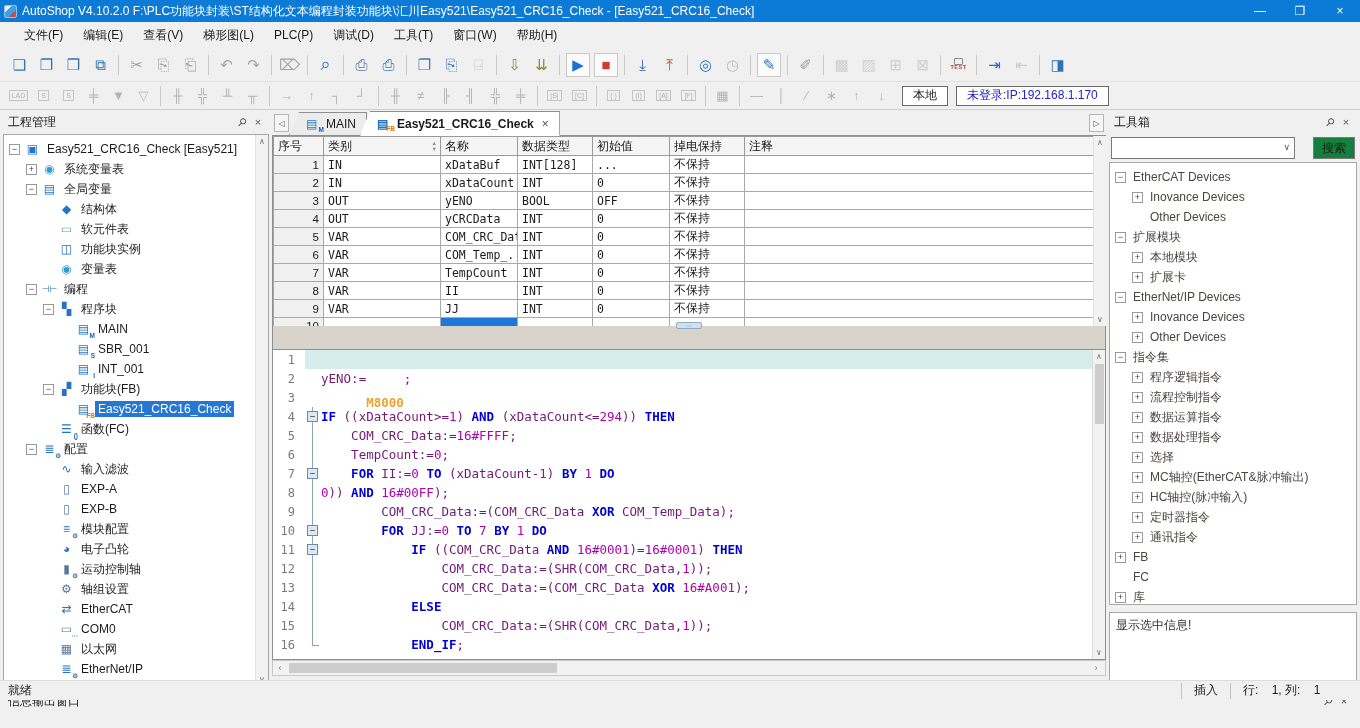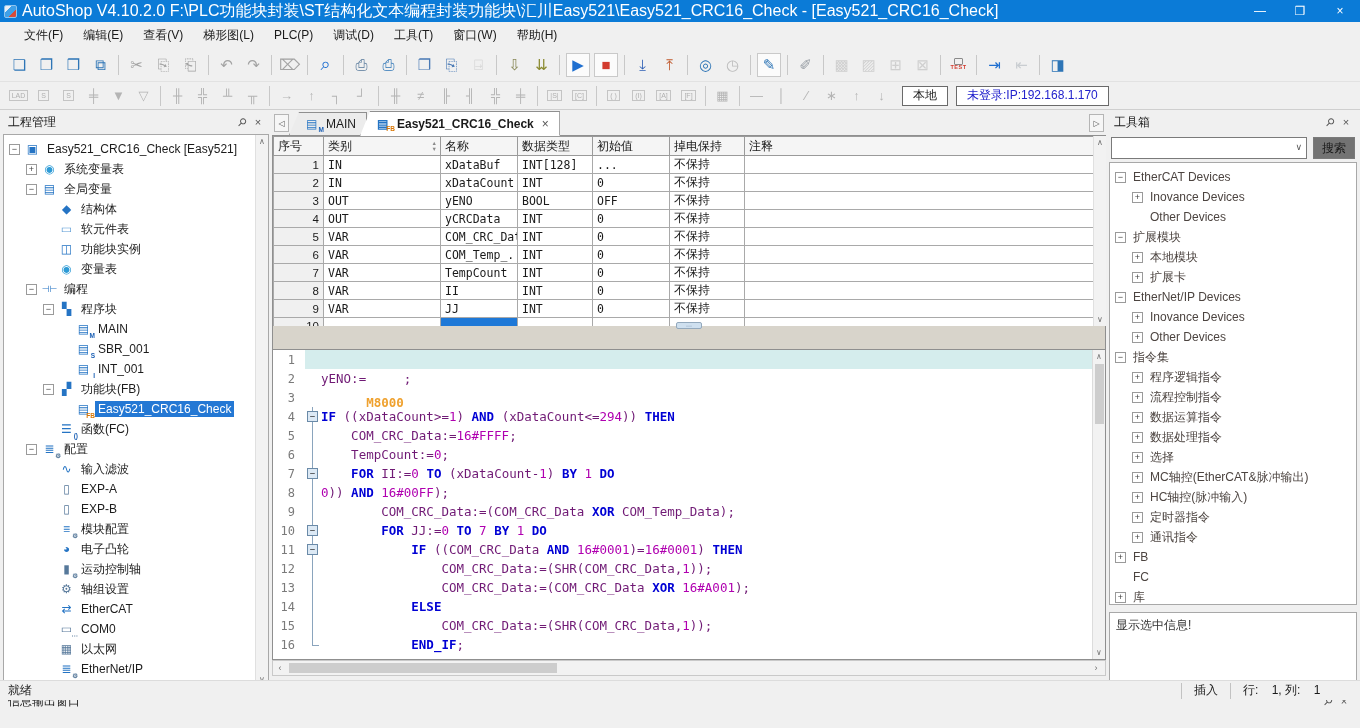--- a/index.html
+++ b/index.html
@@ -8,21 +8,21 @@
     width:1360px; height:728px; overflow:hidden; position:relative;
     font-family:"Liberation Sans", sans-serif; font-size:12px; color:#1a1a1a;
     background:#f0f0f0;
   }
   
   .titlebar { position:absolute; left:0; top:0; width:1360px; height:22px;
     background:#0b7bd7; color:#fff; display:flex; align-items:center; }
   .appicon { width:13px; height:13px; margin:0 5px 0 4px; border-radius:2px;
     background:linear-gradient(135deg,#e8eef5 0 30%,#3fa0e8 30% 65%,#d64b3a 65% 100%);
     border:1px solid #8ec4ee; flex-shrink:0; }
-  .titletext { flex:1; font-size:16px; white-space:nowrap; overflow:hidden; }
+  .titletext { flex:1; font-size:12px; white-space:nowrap; overflow:hidden; }
   .wbtns { display:flex; height:22px; }
   .wbtn { width:40px; height:22px; display:flex; align-items:center; justify-content:center;
     font-size:12px; color:#fff; }
   
   .menubar { position:absolute; left:0; top:22px; width:1360px; height:26px;
     display:flex; align-items:center; padding-left:14px; background:#f0f0f0; }
   .menu-item { padding:3px 10px; }
   
   .toolbar { position:absolute; left:0; width:1360px; display:flex; align-items:center;
     background:#f0f0f0; padding-left:6px; }
@@ -126,22 +126,22 @@
     align-items:center; position:relative; }
   .hsb-btn { width:14px; text-align:center; font-size:9px; color:#707070; }
   .hsb-thumb { position:absolute; left:16px; width:268px; top:2px; bottom:2px; background:#cdcdcd; }
   .hsb-right { position:absolute; right:2px; font-size:9px; color:#707070; }
   
   .rightp { width:254px; }
   .leftp { width:272px; }
   .searchrow { height:28px; display:flex; align-items:center; padding:0 5px; }
   .combo { flex:1; height:22px; background:#fff; border:1px solid #7a7a7a; position:relative; }
   .combo .arr { position:absolute; right:4px; top:4px; font-size:9px; color:#555; }
-  .search-btn { width:42px; height:22px; border:1px solid #7a7a7a; background:#737373;
-    margin-left:6px; display:flex; align-items:center; justify-content:center; }
+  .search-btn { width:42px; height:22px; border:1px solid #7a7a7a; background:#15803d;
+    margin-left:18px; display:flex; align-items:center; justify-content:center; }
   .infobox { height:74px; margin:4px 3px 4px 3px; background:#fff; border:1px solid #a8a8a8;
     padding:4px 6px; color:#333; }
   .rtree .tlabel { color:#4c4440; }
   
   .outputbar { position:absolute; left:0; top:690px; width:1360px; height:18px;
     border-top:4px solid #000000; display:flex; align-items:center; padding:0 8px; background:#f0f0f0; }
   .outputbar .ot { flex:1; }
   .statusbar { position:absolute; left:0; top:680px; width:1360px; height:20px;
     display:flex; align-items:center; background:#f0f0f0; border-top:1px solid #dcdcdc; }
   .statusbar .ready { padding-left:8px; flex:1; }

